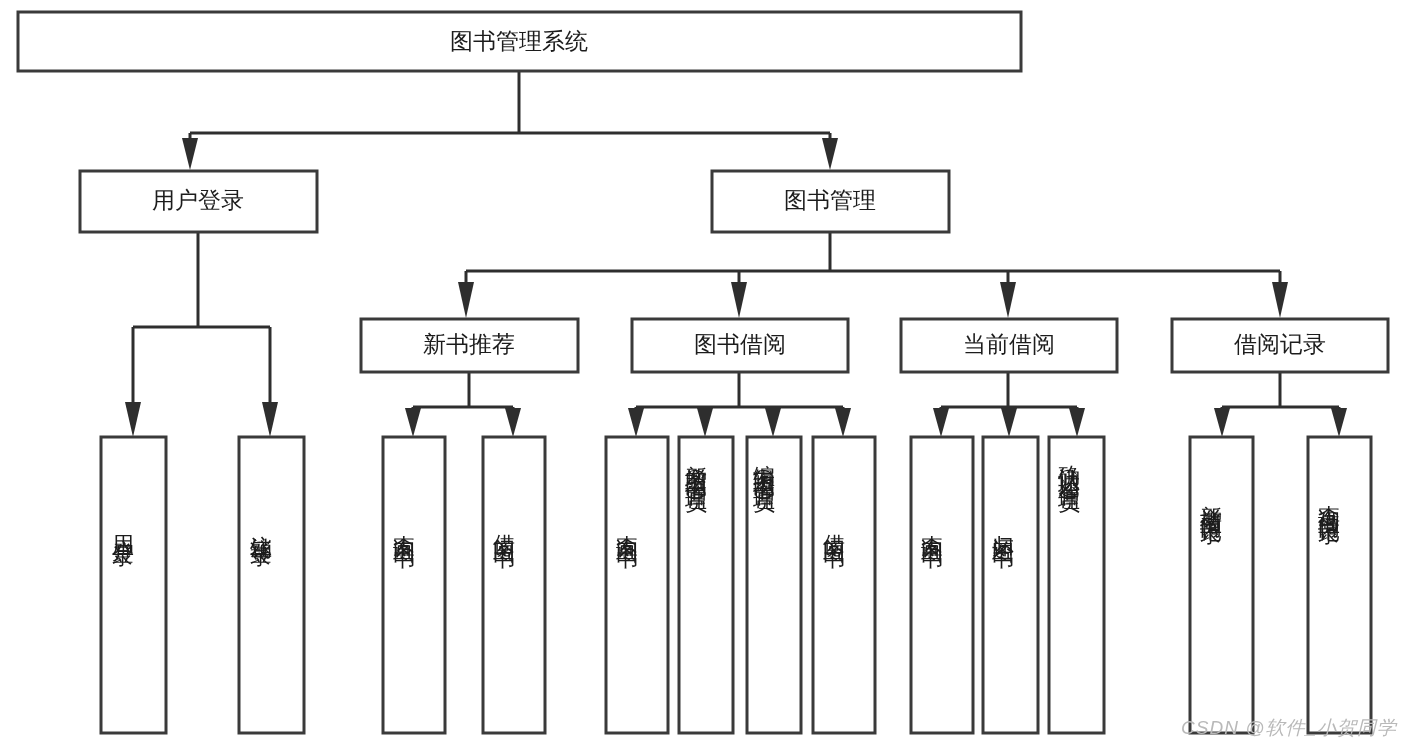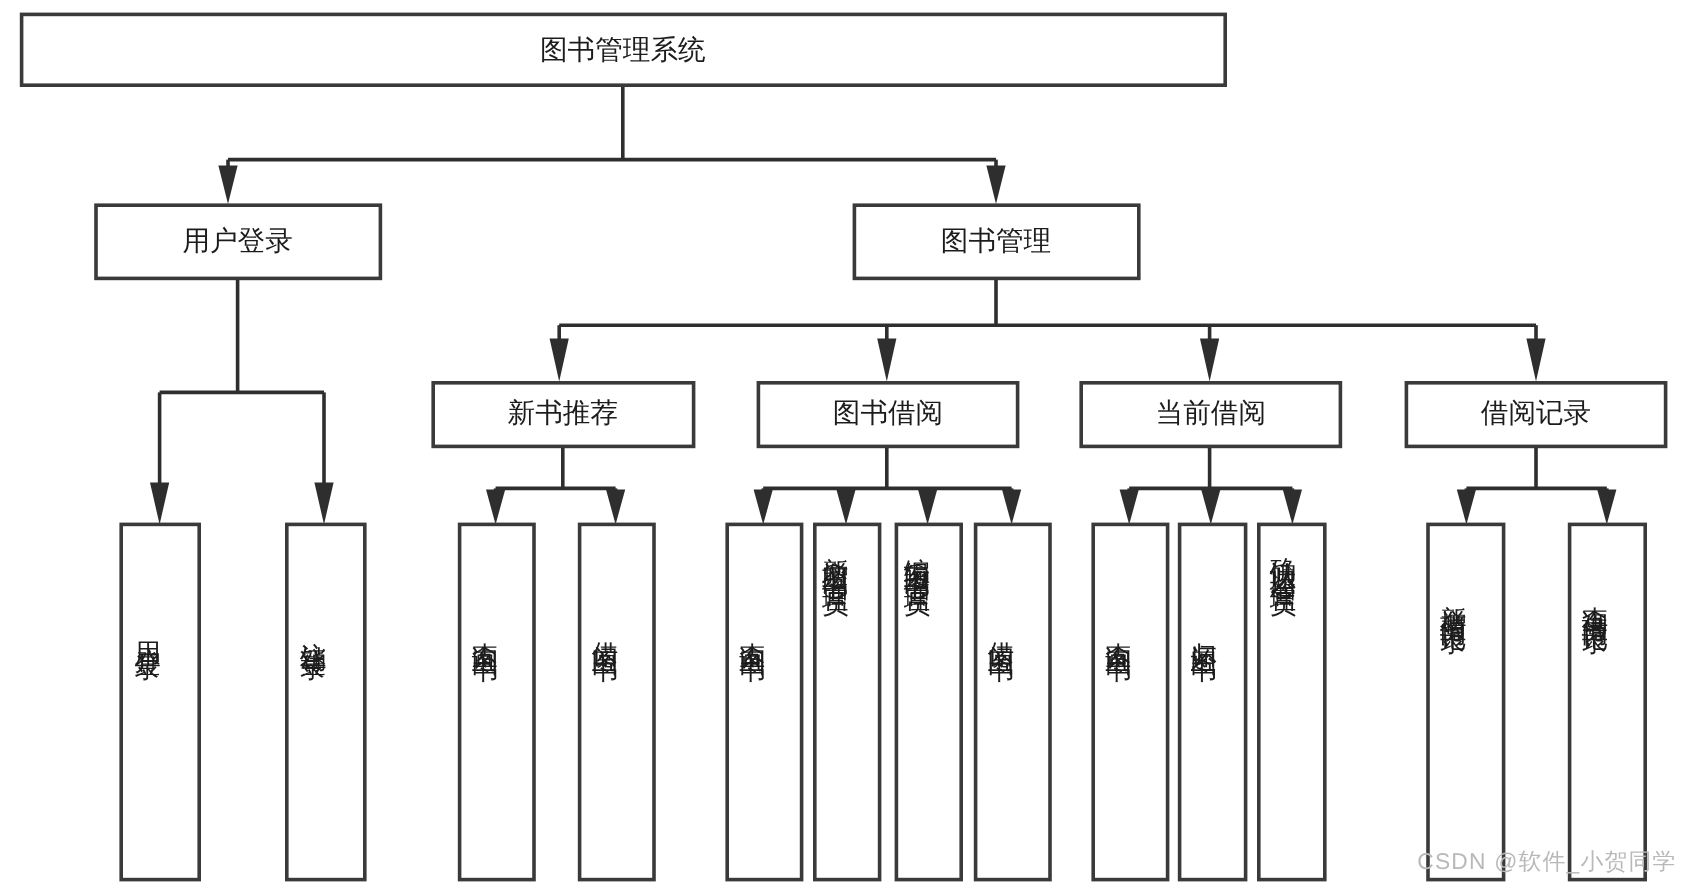--- a/index.html
+++ b/index.html
@@ -62,27 +62,28 @@
     line-height: 1.05;
     letter-spacing: 4px;
     color: #1c1c1c;
     white-space: nowrap;
     user-select: none;
     pointer-events: none;
   }
   .watermark {
     position: absolute;
     right: 8px;
-    bottom: 16px;
+    bottom: 6px;
     font-family: "Liberation Sans", "DejaVu Sans", sans-serif;
     font-size: 19px;
     color: #b9b9b9;
     letter-spacing: 1px;
     user-select: none;
     white-space: nowrap;
+    font-style: italic;
   }
 </style>
 </head>
 <body>
 
 <div id="diagram-root">
 
   <svg id="diagram-svg" viewBox="0 0 1405 747" xmlns="http://www.w3.org/2000/svg">
 
     <g>

